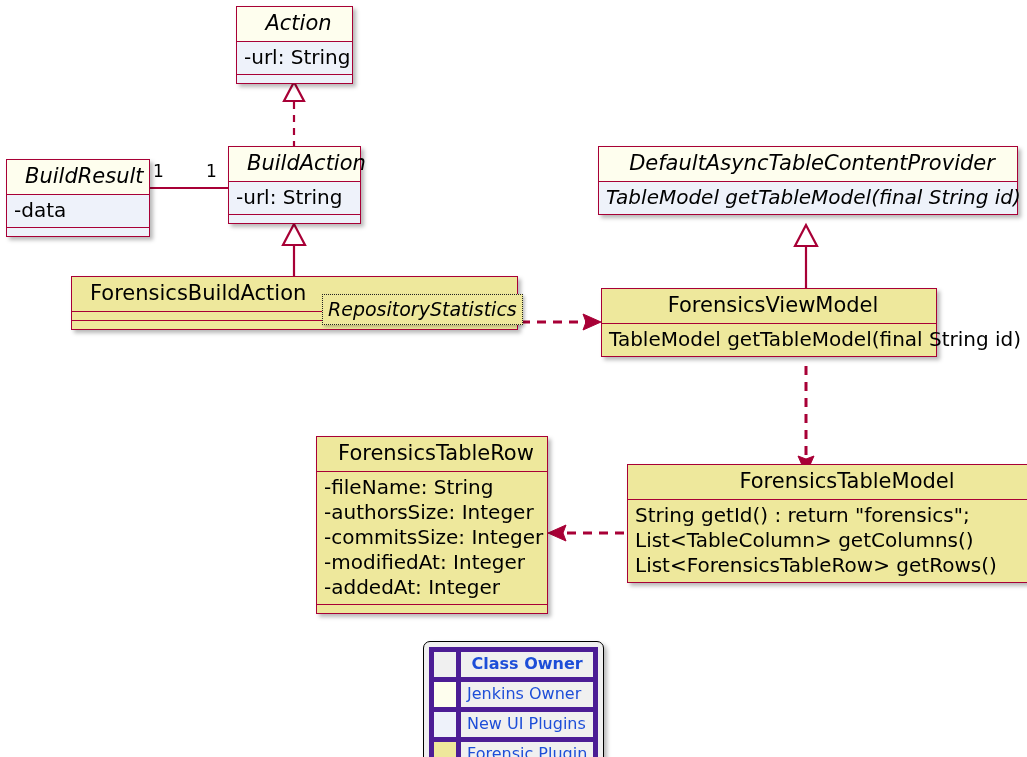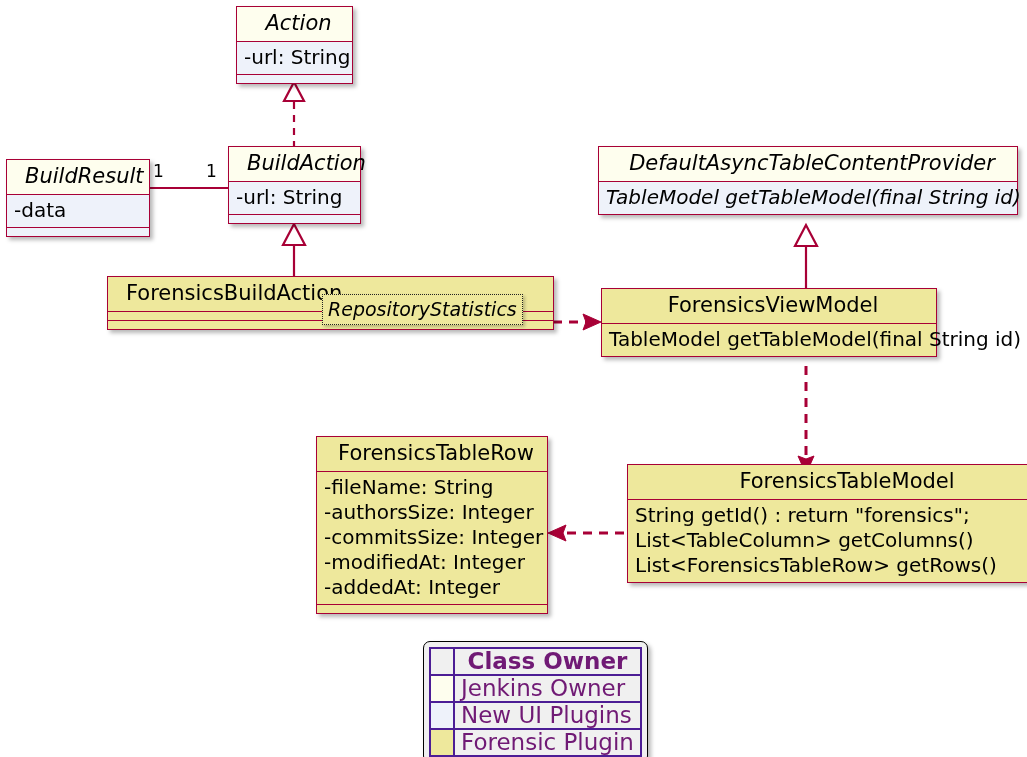--- a/index.html
+++ b/index.html
@@ -132,25 +132,25 @@
     border-radius: 7px;
     background: #F0F0F0;
     padding: 5px;
     box-shadow: 3px 3px 4px rgba(0,0,0,0.28);
   }
   .legend table {
     border-collapse: collapse;
     background: #F0F0F0;
   }
   .legend td {
-    border: 2px solid #4c1d95;
-    font-size: 23px;
+    border: 5px solid #4c1d95;
+    font-size: 16px;
     line-height: 22px;
     padding: 1px 6px 2px 6px;
-    color: #701a75;
+    color: #1d4ed8;
     white-space: nowrap;
   }
   .legend td.swatch {
     width: 22px;
     padding: 0;
   }
   .legend .hdr td {
     font-weight: bold;
     text-align: center;
     background: #F0F0F0;
@@ -228,21 +228,21 @@
     <div class="compartment body-c empty-compartment"></div>
   </div>
 
   <div class="uml-class theme-newui" style="left:598px; top:146px; width:420px;">
     <div class="compartment title italic">DefaultAsyncTableContentProvider</div>
     <div class="compartment body-c italic">
       <span class="attr-line">TableModel getTableModel(final String id)</span>
     </div>
   </div>
 
-  <div class="uml-class theme-forensic" style="left:71px; top:276px; width:447px;margin-left:36px;">
+  <div class="uml-class theme-forensic" style="left:71px; top:276px; width:447px;">
     <div class="compartment title left">ForensicsBuildAction</div>
     <div class="compartment empty-compartment"></div>
     <div class="compartment empty-compartment"></div>
   </div>
 
   <div class="tag-note" style="left:322px; top:294px;">RepositoryStatistics</div>
 
   <div class="uml-class theme-forensic" style="left:601px; top:288px; width:336px;">
     <div class="compartment title">ForensicsViewModel</div>
     <div class="compartment">

